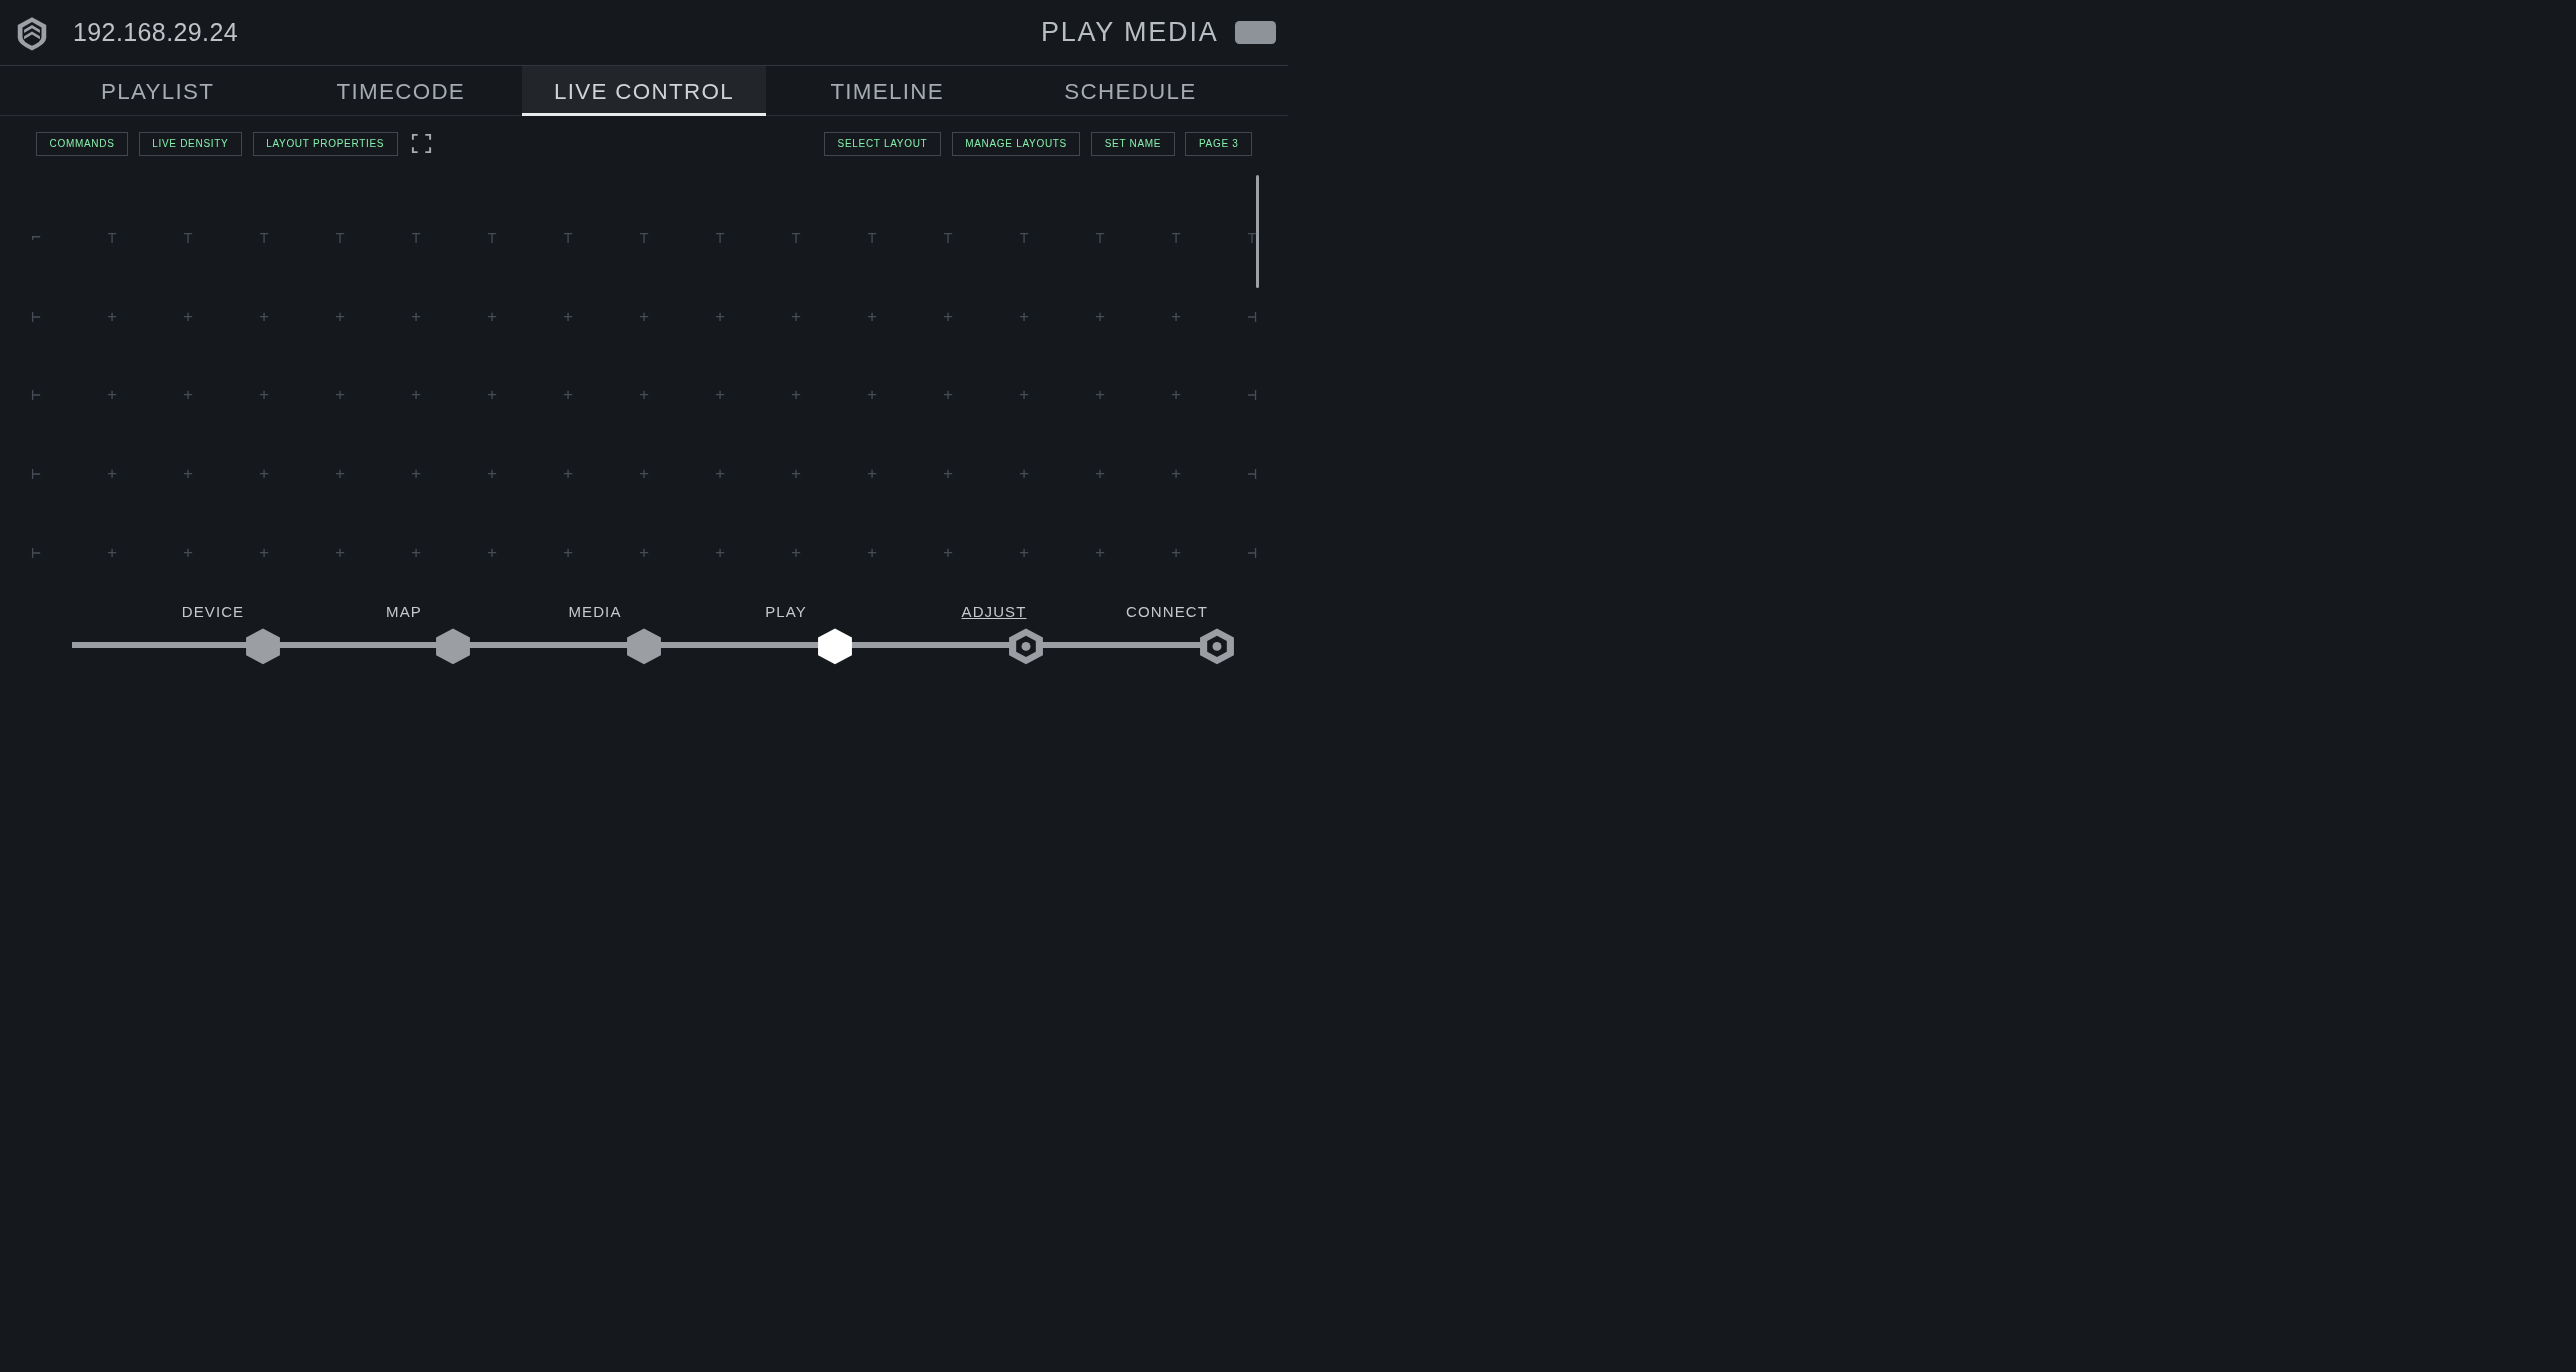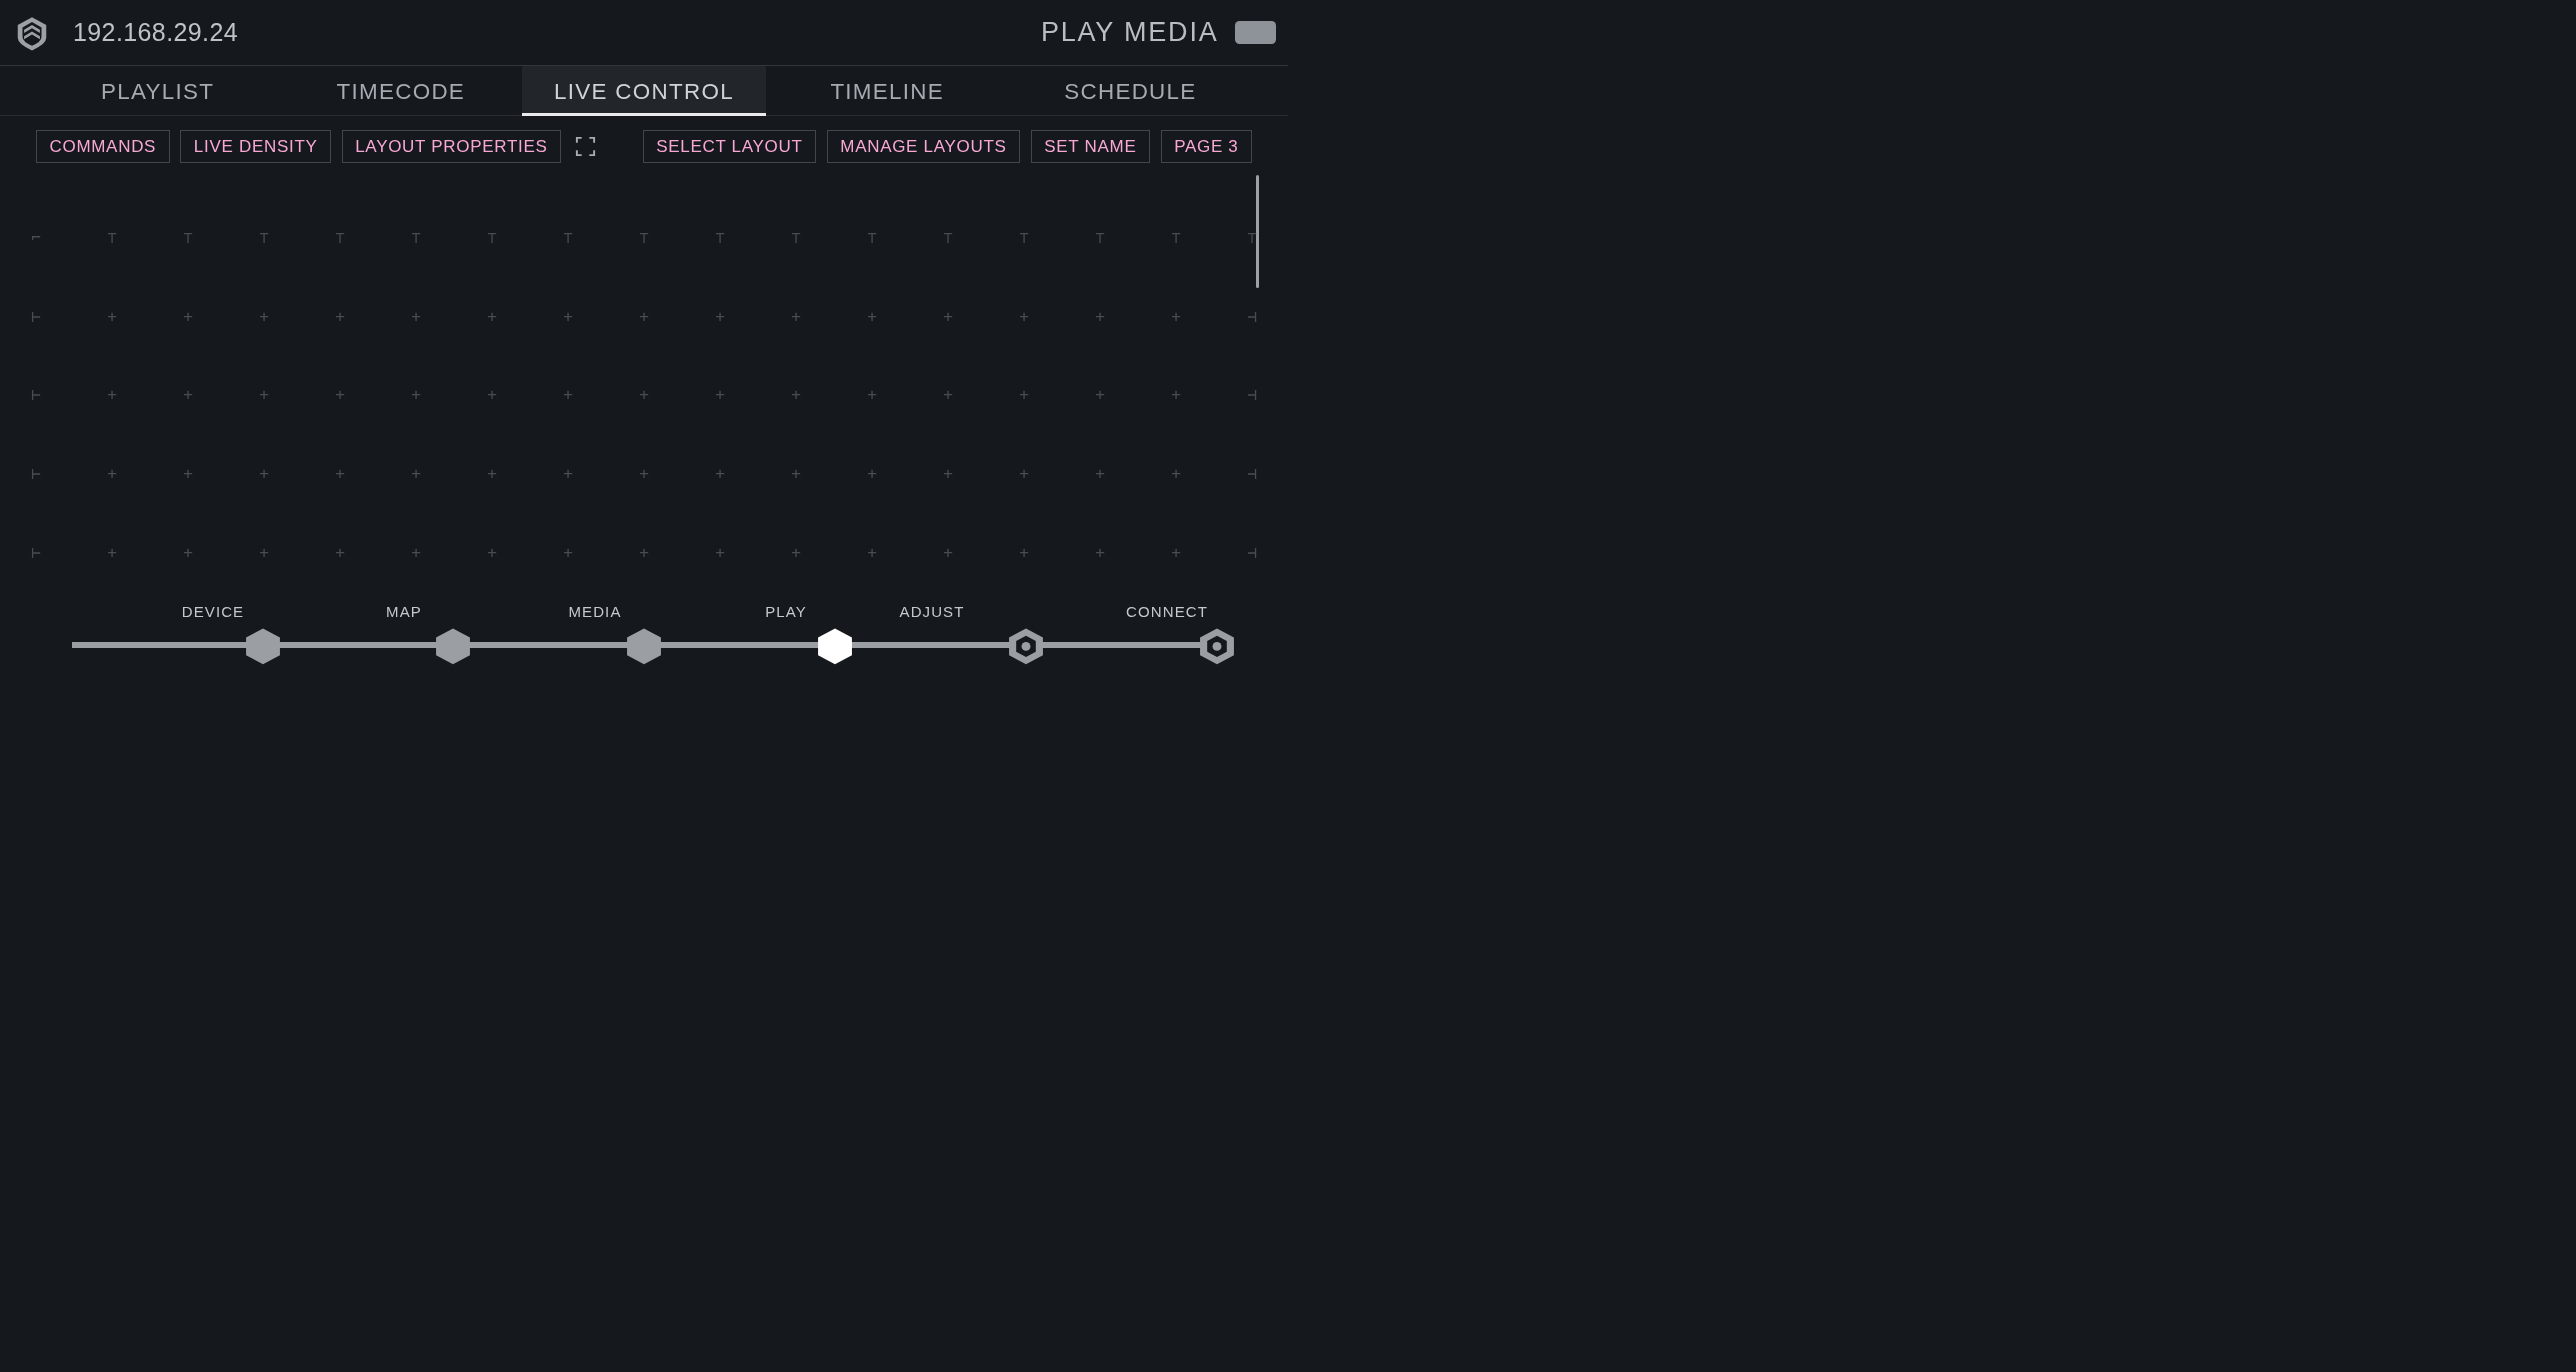--- a/index.html
+++ b/index.html
@@ -80,22 +80,22 @@
   
   .toolbar {
     display:flex;
     align-items:center;
     gap:10.7px;
     padding:14.3px 36px 9px 36px;
   }
   .tbtn {
     border:0.9px solid #43474d;
     background:transparent;
-    color:#f9a8d4;
-    font-size:17px;
+    color:#86efac;
+    font-size:10px;
     letter-spacing:0.7px;
     padding:5.4px 12.5px;
     cursor:pointer;
   }
   .fs-icon {
     width:27px;height:27px;
     display:flex;align-items:center;justify-content:center;
     cursor:pointer;
   }
   .spacer { flex:1; }
@@ -313,21 +313,21 @@
         <svg width="41" height="41" viewBox="0 0 46 46">
           <polygon points="23,4 42,14 42,34 23,44 4,34 4,14" fill="#9b9fa4"></polygon>
         </svg>
       </div>
       <div class="wf-item" style="left: 714px;">PLAY</div>
       <div class="hex" style="left: 763px;">
         <svg width="41" height="41" viewBox="0 0 46 46">
           <polygon points="23,4 42,14 42,34 23,44 4,34 4,14" fill="#ffffff"></polygon>
         </svg>
       </div>
-      <div class="wf-item" style="left: 860px;">ADJUST</div>
+      <div class="wf-item" style="left: 922px; text-decoration: underline;">ADJUST</div>
       <div class="hex" style="left: 954px;">
         <svg width="41" height="41" viewBox="0 0 46 46">
           <polygon points="23,4 42,14 42,34 23,44 4,34 4,14" fill="#9b9fa4"></polygon>
           <polygon points="23,12 34,18 34,30 23,36 12,30 12,18" fill="#15181d"></polygon>
           <circle cx="23" cy="24" r="5" fill="#9b9fa4"></circle>
         </svg>
       </div>
       <div class="wf-item" style="left: 1095px;">CONNECT</div>
       <div class="hex" style="left: 1145px;">
         <svg width="41" height="41" viewBox="0 0 46 46">

